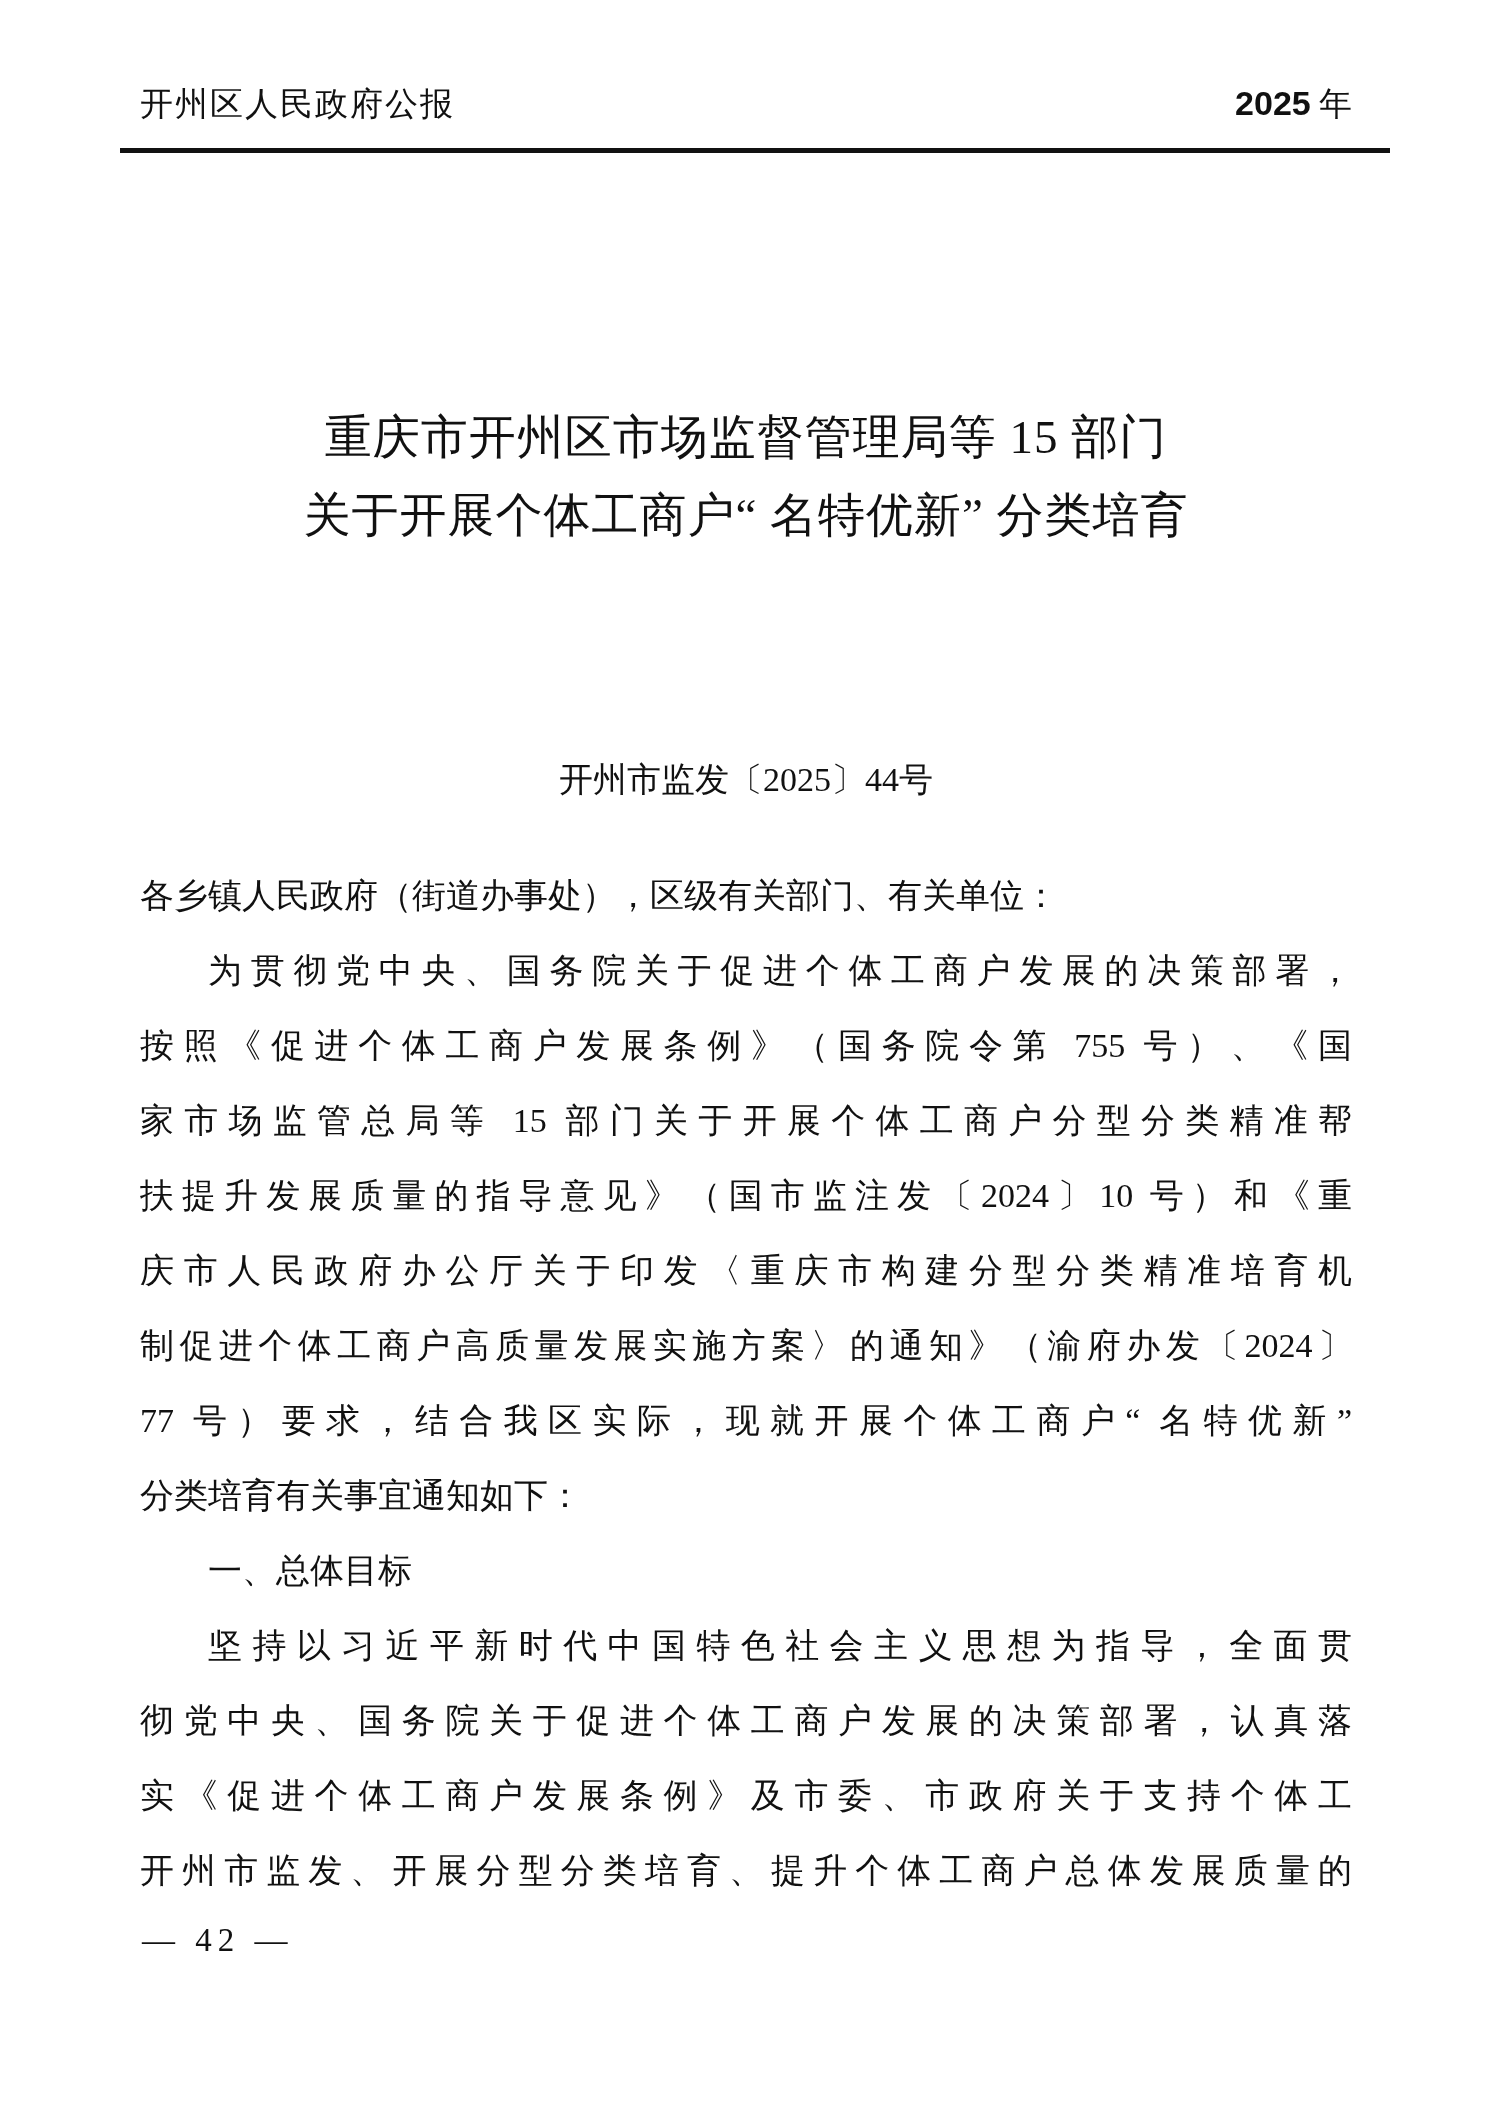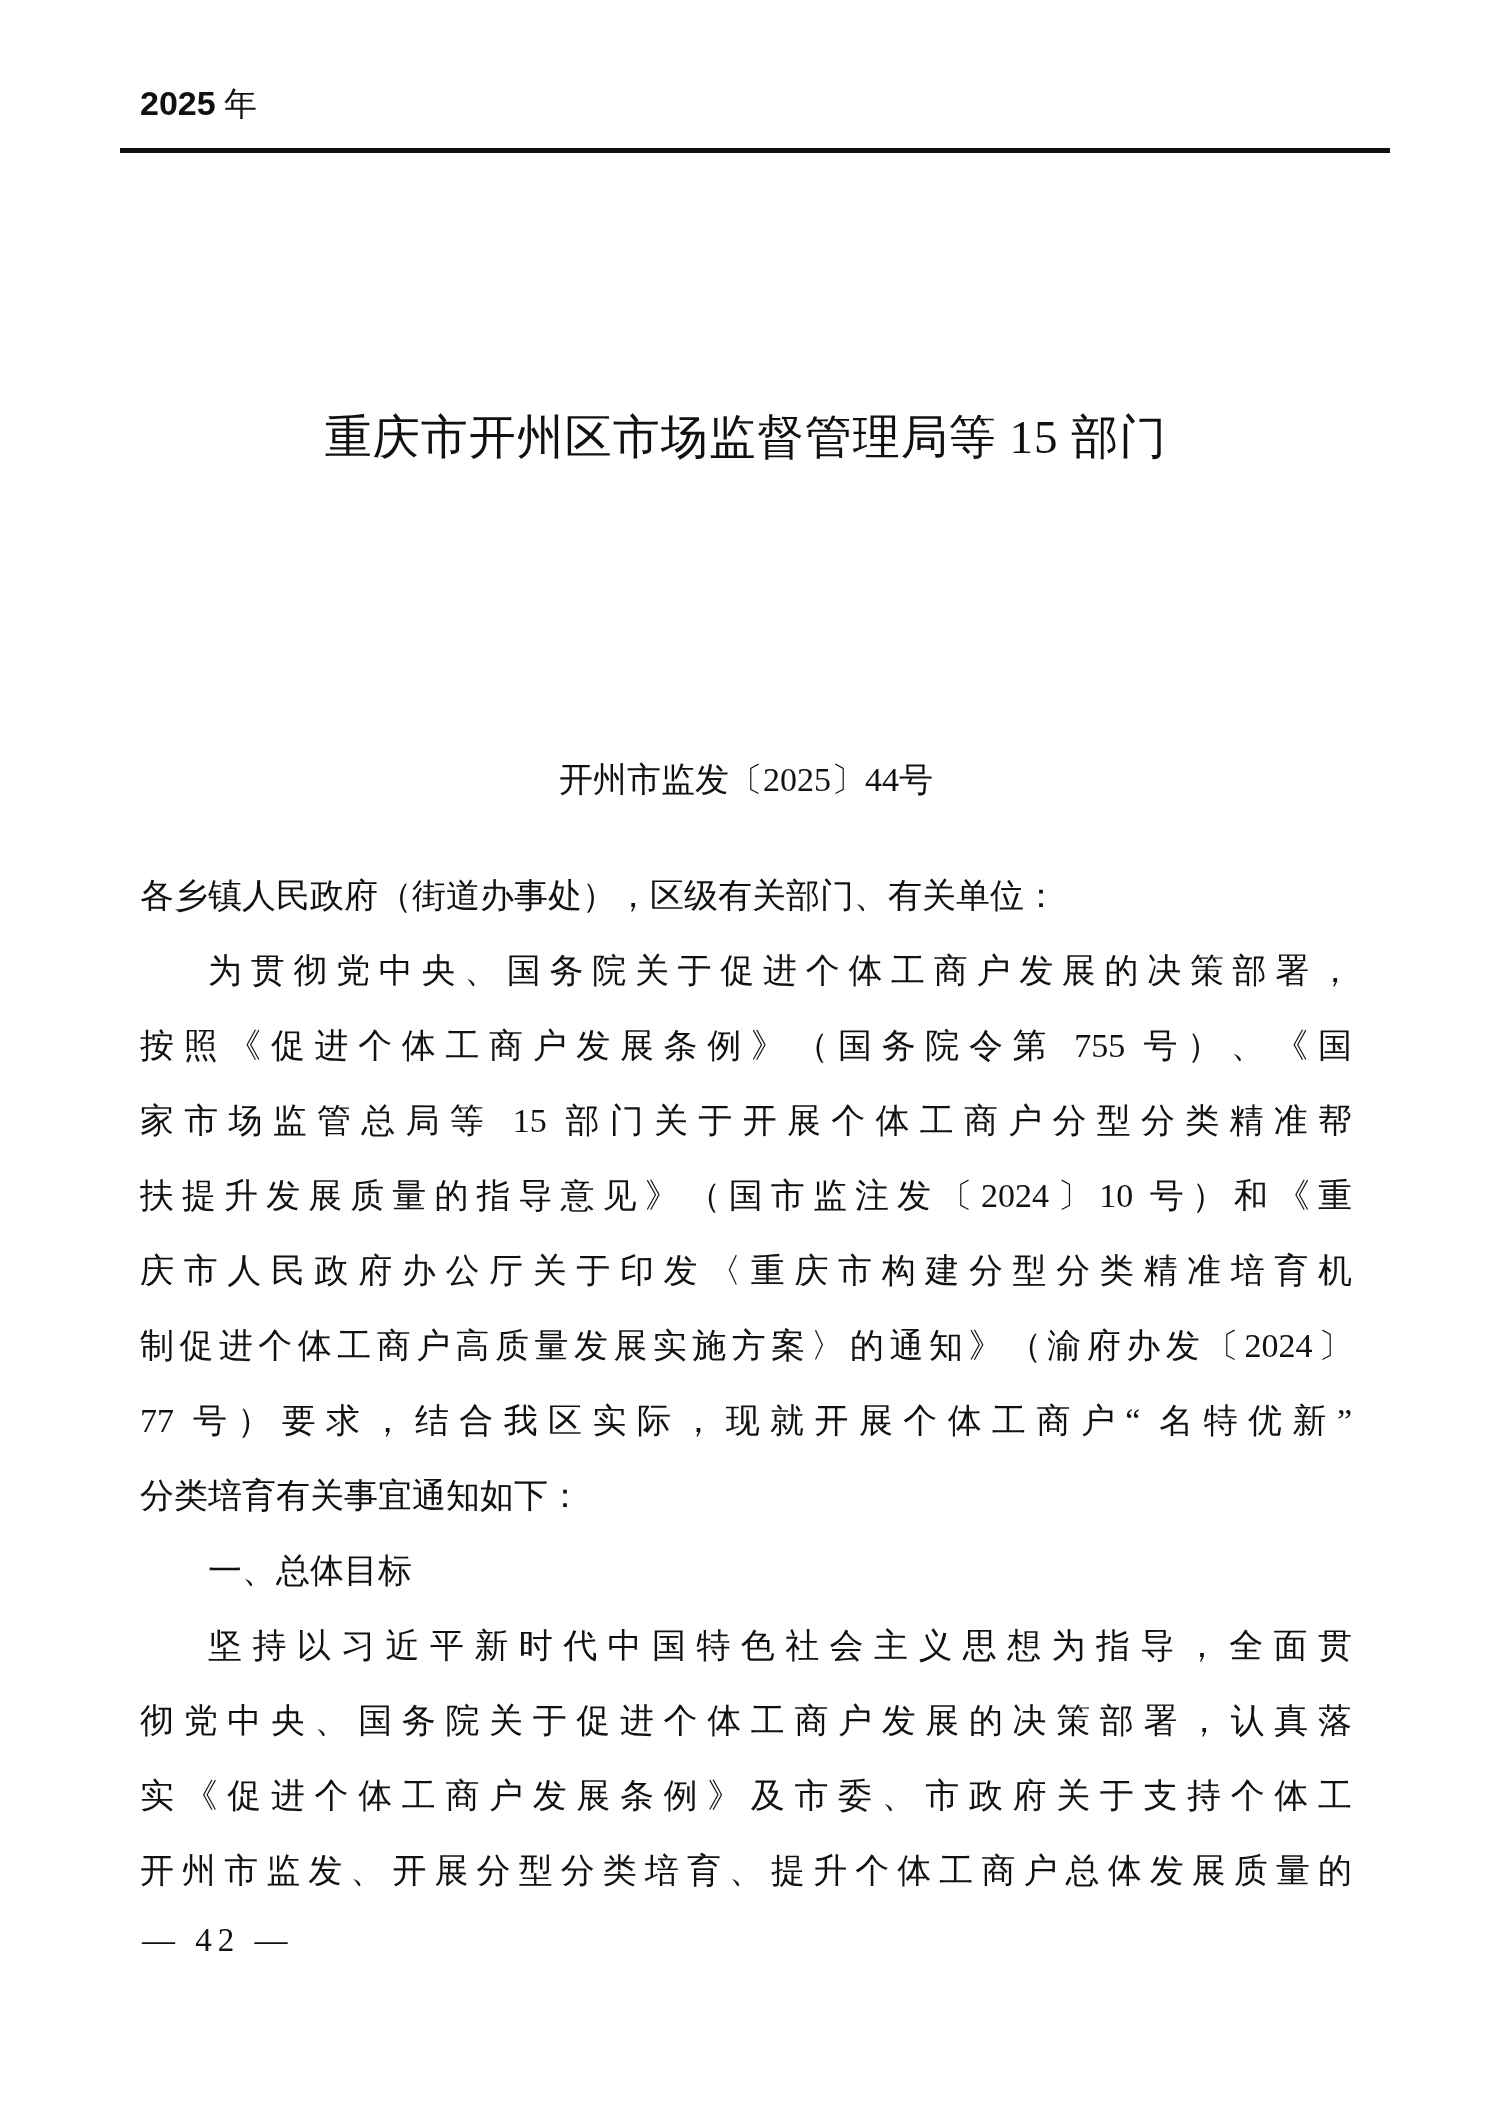--- a/index.html
+++ b/index.html
@@ -58,26 +58,28 @@
     position:absolute;left:142px;top:1922px;
     font-size:33px;letter-spacing:6px;
   }
 </style>
 </head>
 <body>
 
 <div class="page">
 
   <div class="runhead">
+    <span class="pub">开州区人民政府公报</span>
     <span class="year"><span class="num">2025</span> <span>年</span></span>
   </div>
   <div class="head-rule"></div>
 
   <div class="doc-title">
     <div>重庆市开州区市场监督管理局等 15 部门</div>
+    <div>关于开展个体工商户“ 名特优新” 分类培育</div>
   </div>
 
   <div class="doc-number">开州市监发〔2025〕44号</div>
 
   <div class="body-block">
     <div class="bodyline">各乡镇人民政府（街道办事处），区级有关部门、有关单位：</div>
     <div class="bodyline just indent">为贯彻党中央、国务院关于促进个体工商户发展的决策部署，</div>
     <div class="bodyline just">按照《促进个体工商户发展条例》（国务院令第 755 号）、《国</div>
     <div class="bodyline just">家市场监管总局等 15 部门关于开展个体工商户分型分类精准帮</div>
     <div class="bodyline just">扶提升发展质量的指导意见》（国市监注发〔2024〕10 号）和《重</div>

